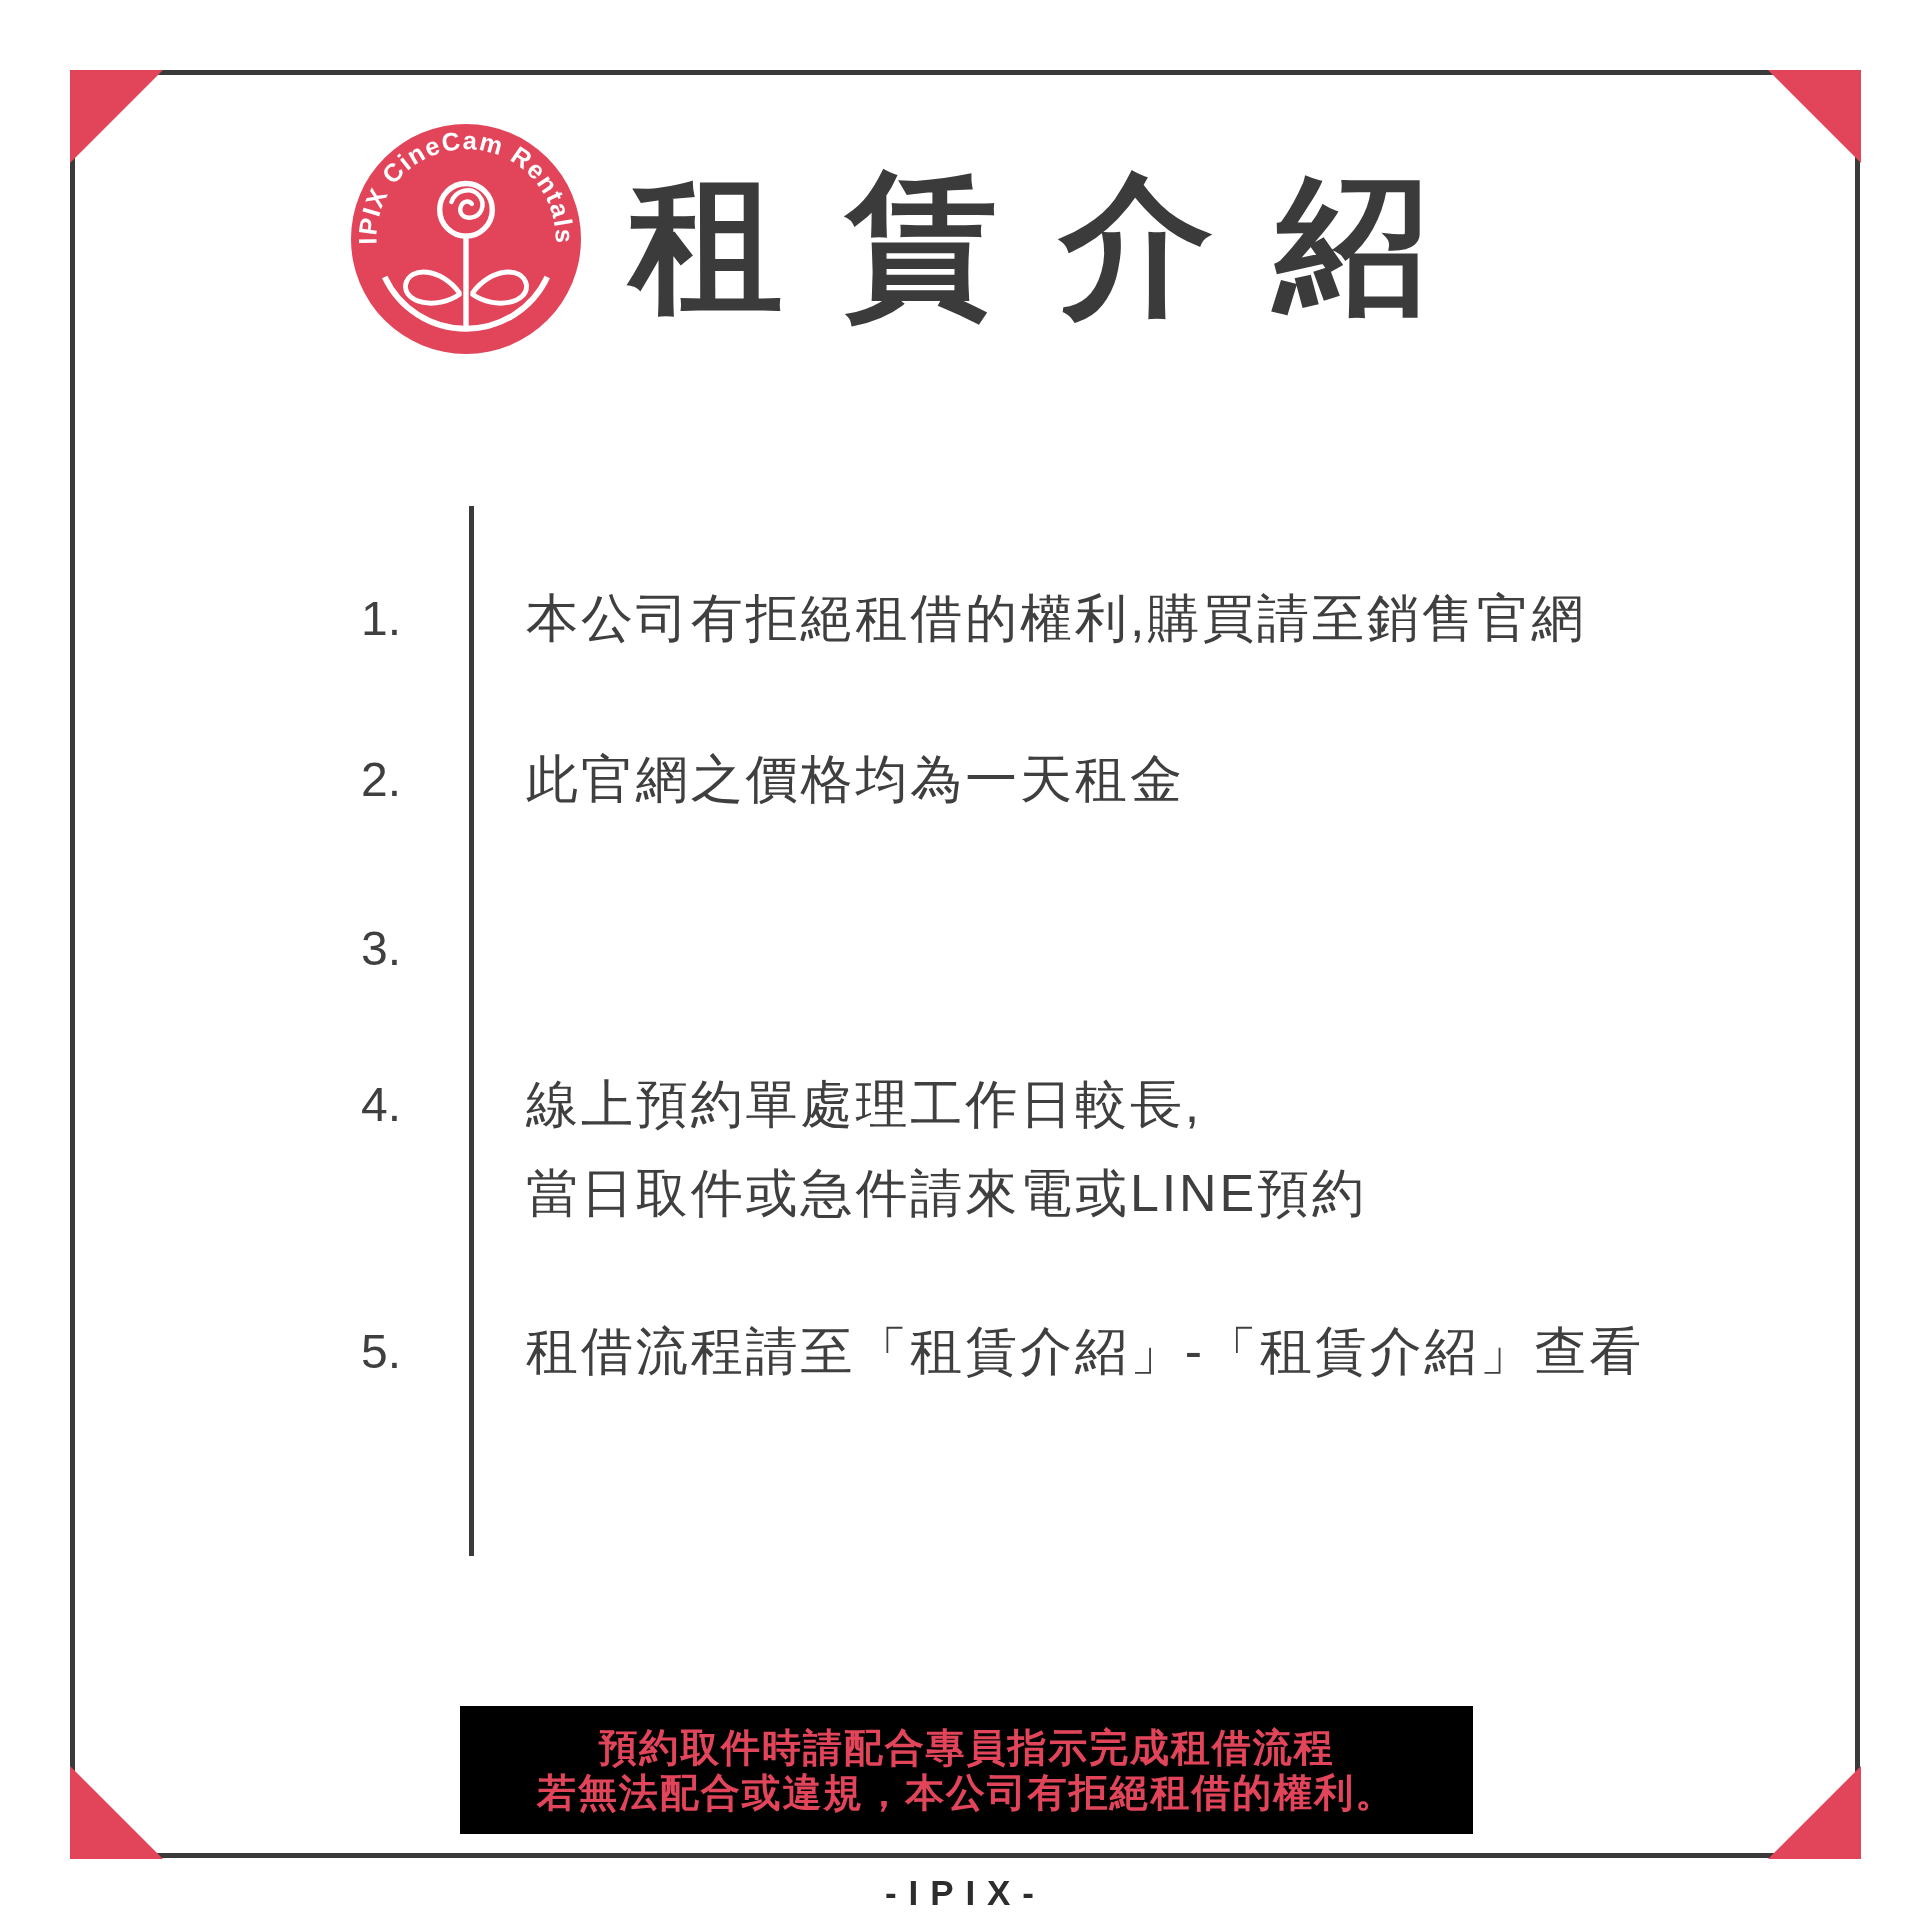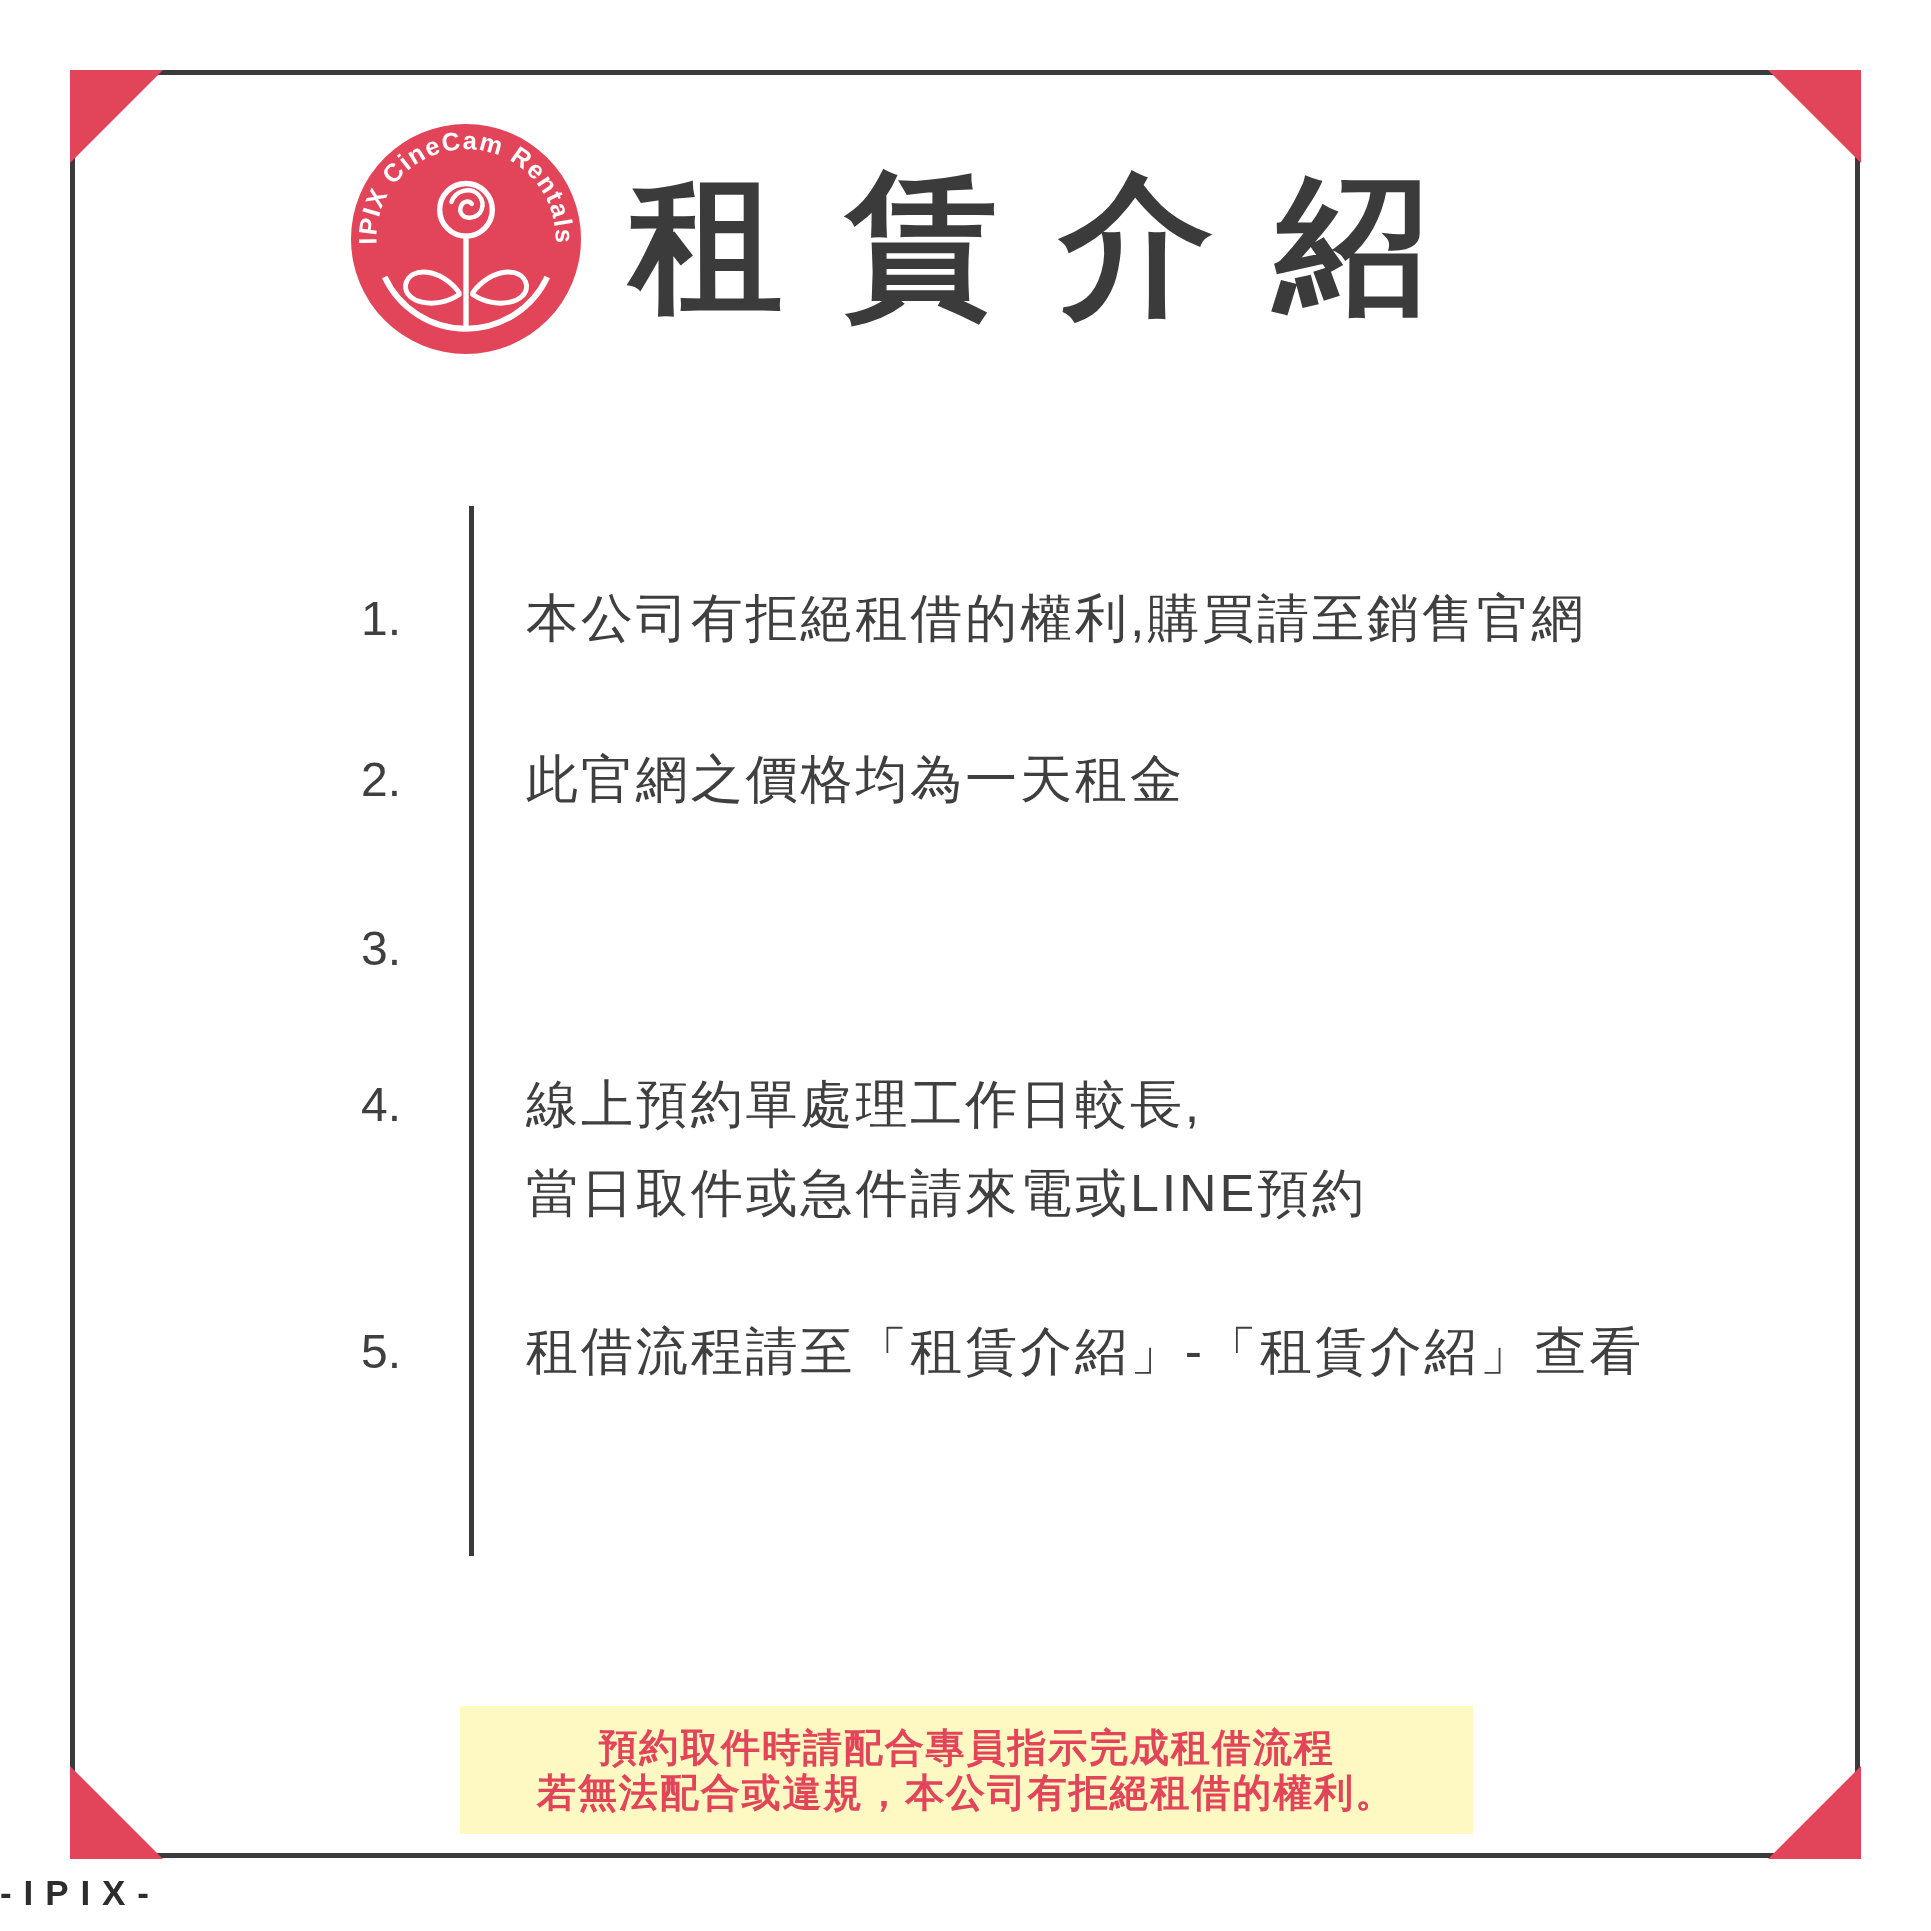--- a/index.html
+++ b/index.html
@@ -23,28 +23,28 @@
   }
   .divider{position:absolute;left:469px;top:506px;width:4.8px;height:1050px;background:#3a3a3a;}
   .num{
     position:absolute;left:361px;font-size:48px;line-height:89px;color:#3f3f3f;font-weight:500;
   }
   .txt{
     position:absolute;left:526px;font-size:52px;line-height:89px;color:#3f3f3f;
     font-weight:500;white-space:pre-wrap;letter-spacing:2.9px;
   }
   .warning{
-    position:absolute;left:460px;top:1706px;width:1013px;height:128px;background:#fef9c3;
+    position:absolute;left:460px;top:1706px;width:1013px;height:128px;background:#000000;
     display:flex;flex-direction:column;justify-content:center;align-items:center;
   }
   .warning .wline{
     font-size:39px;line-height:45px;font-weight:700;color:#e2455a;letter-spacing:1.9px;text-align:center;
   }
   .footer{
-    position:absolute;left:0;top:1873px;width:1931px;
+    position:absolute;left:0;top:1873px;width:1931px;text-align:center;
     font-size:35px;font-weight:700;letter-spacing:0.34em;color:#2d2d2d;
   }
 </style>
 </head>
 <body>
 
 <div class="canvas">
 
   <div class="frame"></div>
   <div class="corner tl"></div>

